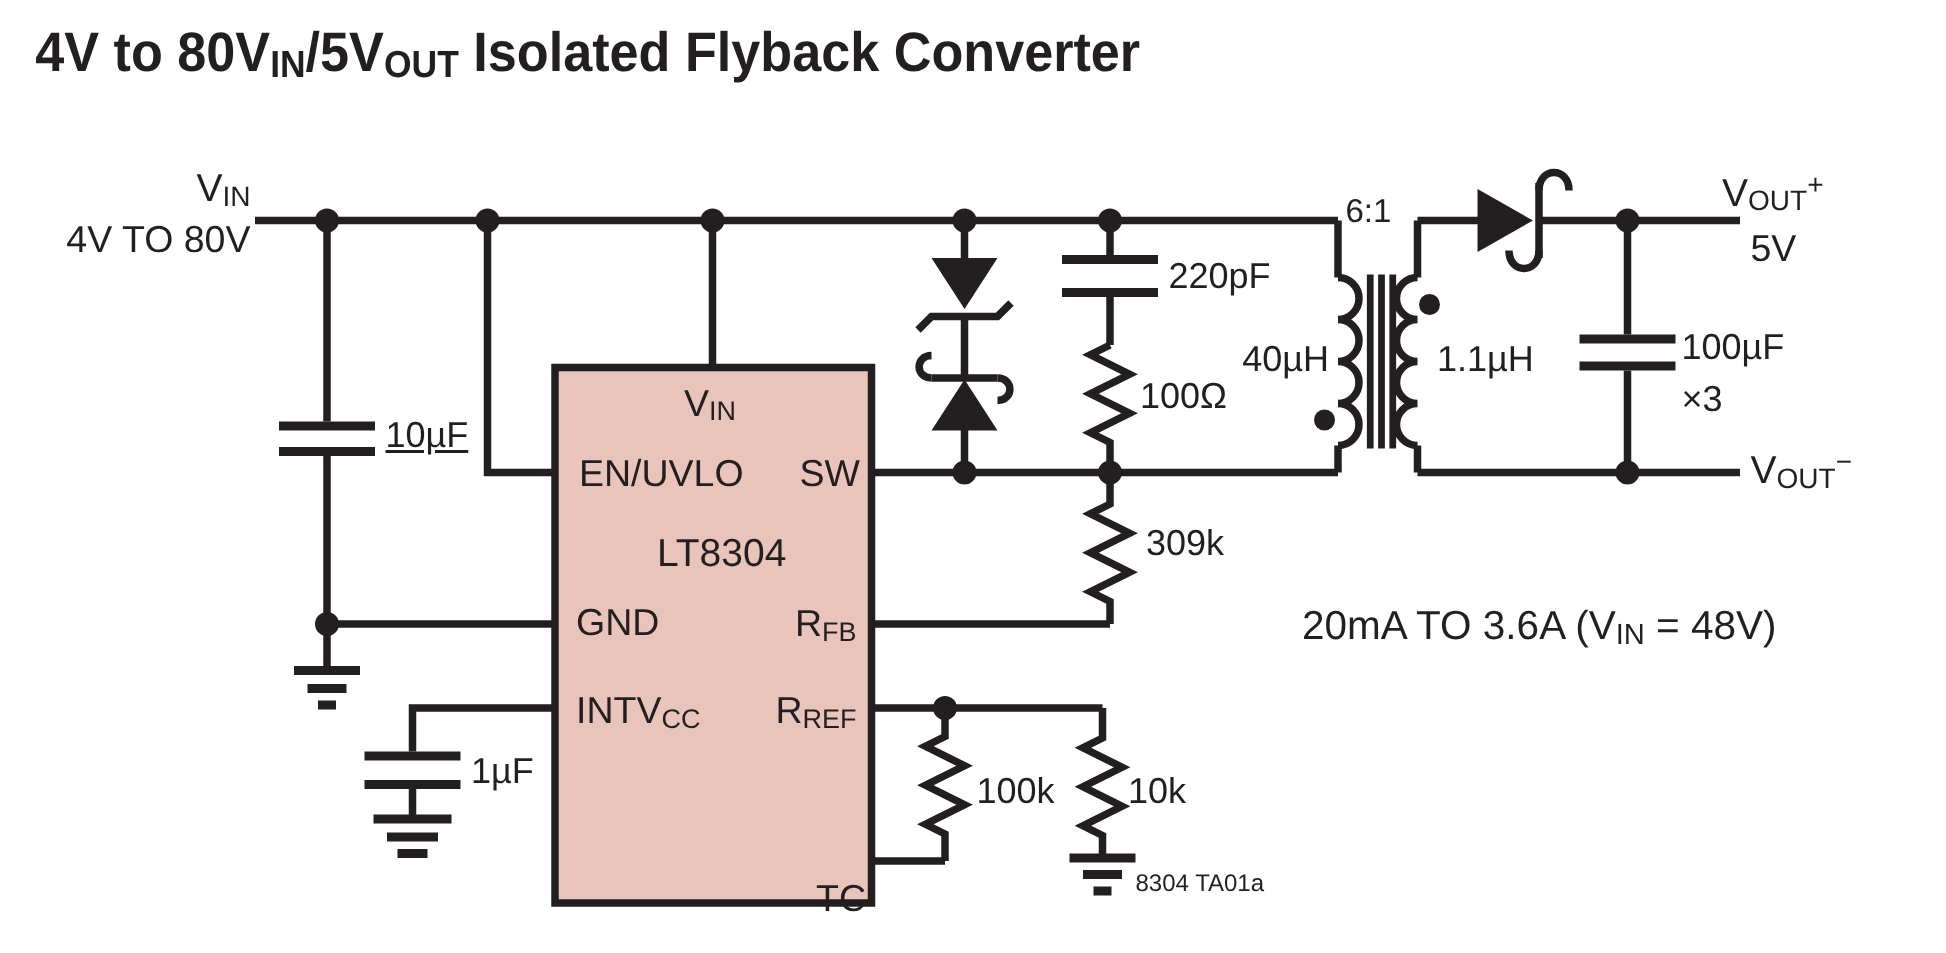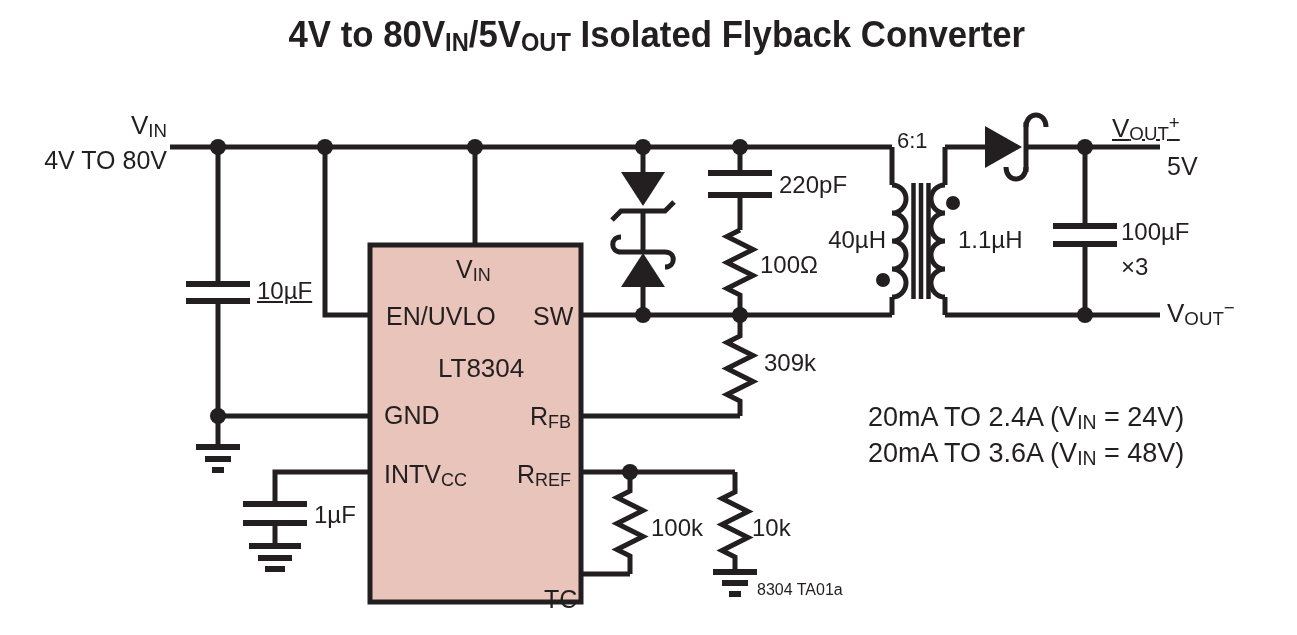--- a/index.html
+++ b/index.html
@@ -12,21 +12,21 @@
   #schem .core{stroke-width:4.5;}
   #schem .fillshape{fill:#231f20;stroke:none;}
   .lbl{position:absolute;white-space:nowrap;line-height:1;color:#231f20;}
   .f24{font-size:24px;}
   .f25{font-size:25px;}
   .f26{font-size:26px;}
   .f22{font-size:22px;}
   .f16{font-size:16px;}
   .sb{font-size:0.72em;position:relative;top:0.18em;letter-spacing:0;}
   .sp{font-size:0.72em;position:relative;top:-0.42em;}
-  .title-wrap{position:absolute;left:0;right:0;top:14px;text-align:center;padding-left:16px;}
+  .title-wrap{position:absolute;left:0;right:0;top:14px;}
   .title{display:inline-block;font-size:37px;font-weight:bold;transform:scaleX(0.94);
          transform-origin:center;white-space:nowrap;}
   .title .sb{font-size:0.68em;top:0.16em;}
   .notes{position:absolute;left:868px;top:400px;font-size:27px;line-height:34px;}
   .notes .sb{font-size:0.72em;top:0.16em;}
   .right-align{text-align:right;}
 </style>
 </head>
 <body>
 
@@ -208,32 +208,29 @@
     <span>R</span><span class="sb">FB</span>
   </div>
   <div class="lbl f25" style="left:384px;top:462px;">
     <span>INTV</span><span class="sb">CC</span>
   </div>
   <div class="lbl f25" style="left:517px;top:462px;">
     <span>R</span><span class="sb">REF</span>
   </div>
   <div class="lbl f25" style="left:544px;top:560px;margin-top:27px;">TC</div>
 
-  <div class="lbl f26" style="left:1112px;top:115px;text-decoration:underline;">
+  <div class="lbl f26" style="left:1148px;top:115px;">
     <span>V</span><span class="sb">OUT</span><span class="sp">+</span>
   </div>
   <div class="lbl f25" style="left:1167px;top:154px;">5V</div>
   <div class="lbl f26" style="left:1167px;top:300px;">
     <span>V</span><span class="sb">OUT</span><span class="sp">−</span>
   </div>
 
   <div class="notes">
     <div>
-      <span>20mA TO 2.4A (V</span><span class="sb">IN</span><span> = 24V)</span>
-    </div>
-    <div>
       <span>20mA TO 3.6A (V</span><span class="sb">IN</span><span> = 48V)</span>
     </div>
   </div>
 
   <div class="lbl f16" style="left:757px;top:582px;">8304 TA01a</div>
 
 </div>
 
 </body></html>

